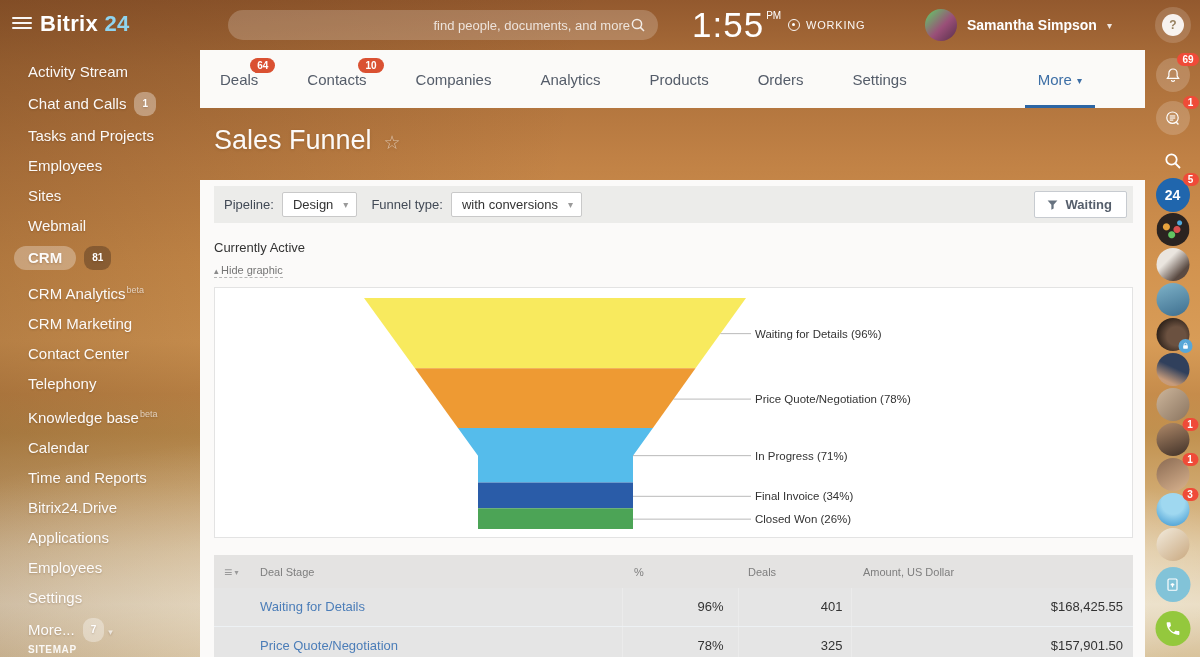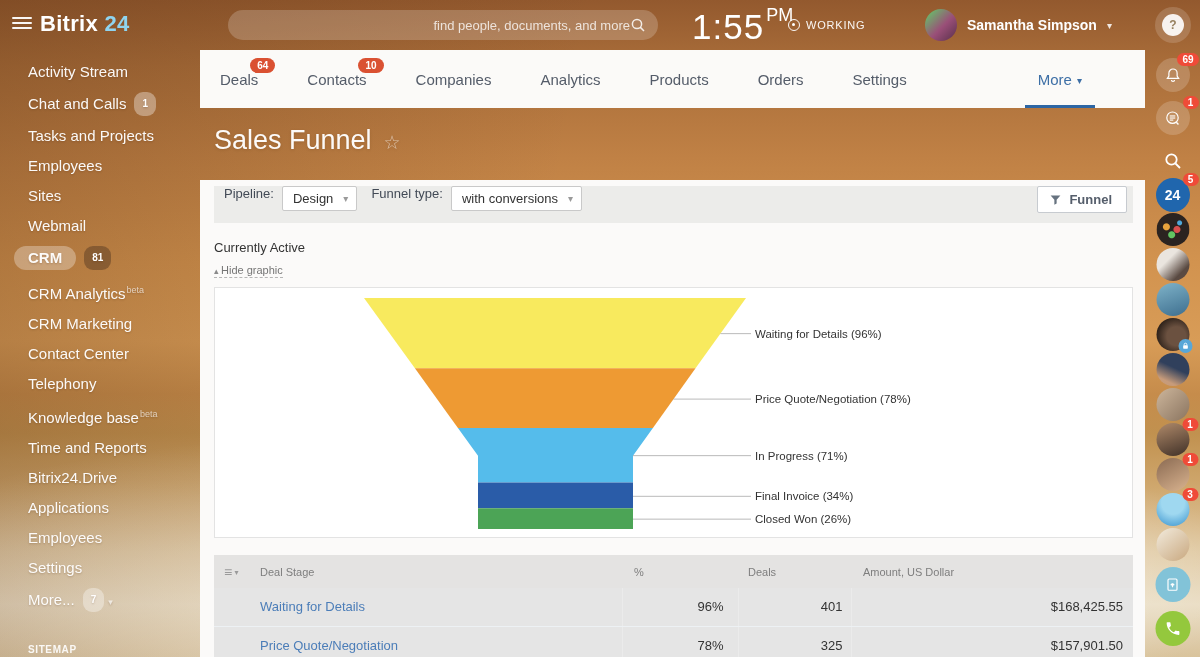--- a/index.html
+++ b/index.html
@@ -18,21 +18,21 @@
   .topbar { position:absolute; left:0; top:0; width:1200px; height:34px; }
   .burger { position:absolute; left:12px; top:17px; width:20px; height:16px; cursor:pointer; }
   .burger span { display:block; height:2px; background:rgba(255,255,255,0.95); margin-bottom:3px; border-radius:1px; }
   .logo { position:absolute; left:40px; top:11px; font-size:22px; font-weight:700; color:#fff; letter-spacing:0.3px; }
   .logo .l24 { color:#8fd4ef; }
   .searchbox { position:absolute; left:228px; top:10px; width:430px; height:30px; border-radius:15px;
     background:rgba(255,255,255,0.20); display:flex; align-items:center; padding:0 12px 0 14px; }
   .searchbox input { flex:1; background:transparent; border:none; outline:none; color:#fff; font-size:13px; font-family:inherit;text-align:right; }
   .searchbox input::placeholder { color:rgba(255,255,255,0.78); }
   .clock { position:absolute; left:692px; top:5px; color:#fff; font-weight:300; font-size:35px; letter-spacing:1px; }
-  .clock sup { font-size:18px; font-weight:400; letter-spacing:0; vertical-align:18px; margin-left:2px;text-align:center; }
+  .clock sup { font-size:10px; font-weight:400; letter-spacing:0; vertical-align:18px; margin-left:2px;text-align:center; }
   .status { position:absolute; left:788px; top:19px; color:rgba(255,255,255,0.95); font-size:11px; letter-spacing:0.8px; display:flex; align-items:center; gap:6px; }
   .statdot { width:12px; height:12px; border:1.5px solid rgba(255,255,255,0.95); border-radius:50%; position:relative; }
   .statdot::after { content:""; position:absolute; left:3px; top:3px; width:3px; height:3px; border-radius:50%; background:#fff; }
   .avatar { border-radius:50%; }
   .user-area { position:absolute; left:925px; top:9px; display:flex; align-items:center; gap:10px; cursor:pointer; }
   .user-ava { width:32px; height:32px; background:linear-gradient(135deg,#6fae6c 15%,#9a4f78 55%,#5f3350 95%); }
   .user-name { color:#fff; font-size:14px; font-weight:700; }
   .user-caret { color:rgba(255,255,255,0.85); font-size:10px; }
   .help-btn { position:absolute; right:16px; top:14px; width:22px; height:22px; border-radius:50%;
     background:rgba(255,255,255,0.92); color:#97805f; font-size:12px; font-weight:700; text-align:center; line-height:22px;
@@ -61,21 +61,21 @@
   .nav-more::after { content:"▾"; font-size:10px; margin-left:5px; margin-top:2px; }
   .nav-more-line { position:absolute; right:50px; bottom:0; width:70px; height:3px; background:#2d66a4; }
 
   .titleband { height:72px; flex:none; position:relative; }
   .page-title { position:absolute; left:14px; top:17px; font-size:27px; font-weight:300; color:rgba(255,255,255,0.97);
     text-shadow:0 1px 3px rgba(90,50,15,0.2); }
   .fav-star { display:inline-block; margin-left:12px; font-size:19px; color:rgba(255,255,255,0.55); cursor:pointer; }
 
   .content { flex:1; background:#fbfaf9; position:relative; padding:6px 12px 0 14px; }
 
-  .filterbar { height:37px; background:#ececea; display:flex; align-items:flex-start; padding:0 6px 0 10px; font-size:13px; color:#424a56; }
+  .filterbar { height:37px; background:#ececea; display:flex; align-items:center; padding:0 6px 0 10px; font-size:13px; color:#424a56; }
   .fl-label { margin-right:8px; }
   .dropdown { background:#fff; border:1px solid #c9c9c9; border-radius:2px; padding:4px 8px 4px 10px; font-size:13px; color:#333;
     display:flex; align-items:center; gap:10px; cursor:pointer; margin-right:14px; }
   .dropdown::after { content:"▾"; color:#9a9a9a; font-size:10px; }
   .filter-btn { margin-left:auto; background:#fff; border:1px solid #c7cbd0; border-radius:2px; padding:5px 14px 5px 11px;
     font-size:13px; font-weight:700; color:#555e6b; display:flex; align-items:center; gap:7px; cursor:pointer; }
 
   .sec-head { margin-top:17px; font-size:13px; color:#333; }
   .hide-graphic { margin-top:9px; display:inline-block; font-size:11px; color:#757575; cursor:pointer; border-bottom:1px dashed #b5b5b5; padding-bottom:1px; }
   .hide-graphic::before { content:"▴ "; font-size:9px; color:#8a8a8a; }
@@ -158,20 +158,21 @@
       <div class="side-item"><span>Tasks and Projects</span></div>
       <div class="side-item"><span>Employees</span></div>
       <div class="side-item"><span>Sites</span></div>
       <div class="side-item"><span>Webmail</span></div>
       <div class="side-item"><span class="pill-sel">CRM</span><span class="side-badge">81</span></div>
       <div class="side-item"><span>CRM Analytics</span><sup>beta</sup></div>
       <div class="side-item"><span>CRM Marketing</span></div>
       <div class="side-item"><span>Contact Center</span></div>
       <div class="side-item"><span>Telephony</span></div>
       <div class="side-item"><span>Knowledge base</span><sup>beta</sup></div>
+      <div class="side-item"><span>Calendar</span></div>
       <div class="side-item"><span>Time and Reports</span></div>
       <div class="side-item"><span>Bitrix24.Drive</span></div>
       <div class="side-item"><span>Applications</span></div>
       <div class="side-item"><span>Employees</span></div>
       <div class="side-item"><span>Settings</span></div>
       <div class="side-item"><span>More...</span><span class="side-badge lite">7</span><span class="side-caret">▾</span></div>
     </div>
   <div class="sitemap">SITEMAP</div>
 </div>
 
@@ -197,21 +198,21 @@
           <span>Design</span>
         </div>
       <span class="fl-label">Funnel type:</span>
       <div class="dropdown">
           <span>with conversions</span>
         </div>
       <div class="filter-btn">
         <svg width="13" height="13" viewBox="0 0 16 16">
           <path d="M2 3h12l-4.6 5.2V13l-2.8 1.4V8.2L2 3z" fill="#66727f"></path>
         </svg>
-        <span>Funnel</span>
+        <span>Waiting</span>
       </div>
     </div>
 
     <div class="sec-head">Currently Active</div>
     <div><span class="hide-graphic">Hide graphic</span></div>
 
     <div class="chartbox">
       <svg id="funnel-svg" viewBox="0 0 917 251" preserveAspectRatio="none">
           <polygon points="149,10 531,10 480.54088050314465,81 199.9056603773585,81" fill="#f8ea5e"></polygon>
           <line x1="505.41509433962267" y1="46" x2="536" y2="46" stroke="#9b9b9b" stroke-width="0.7"></line>

